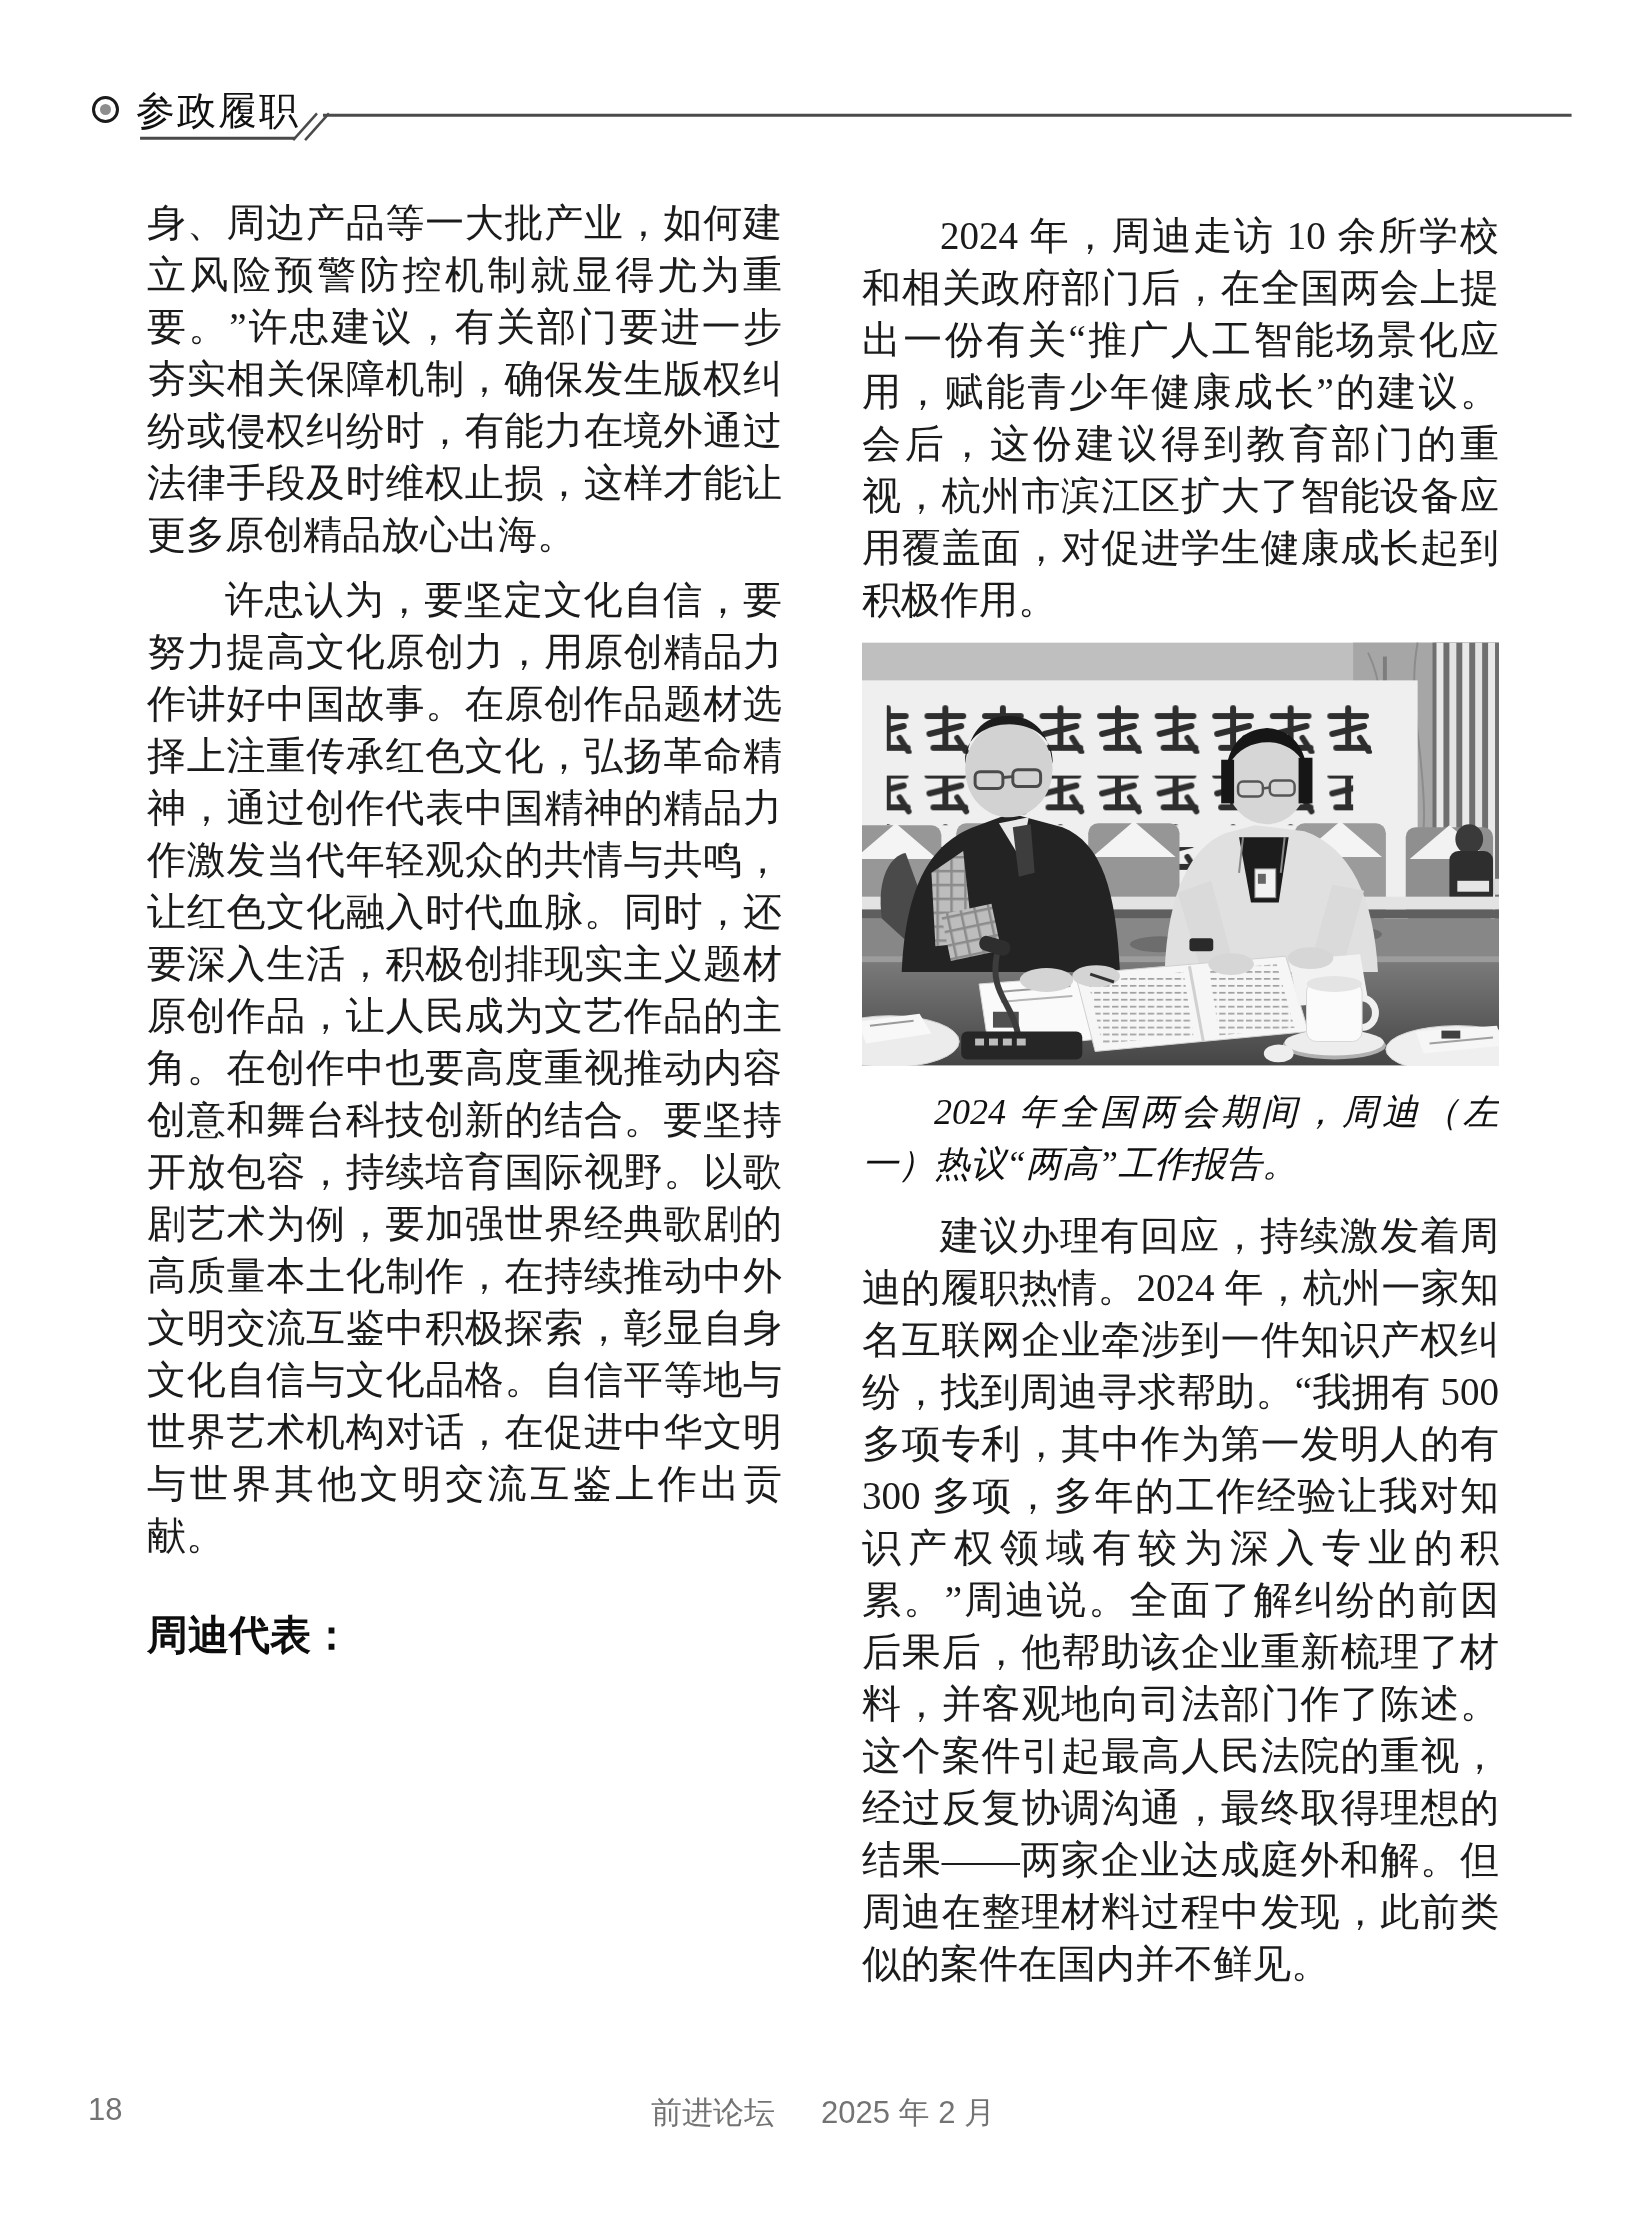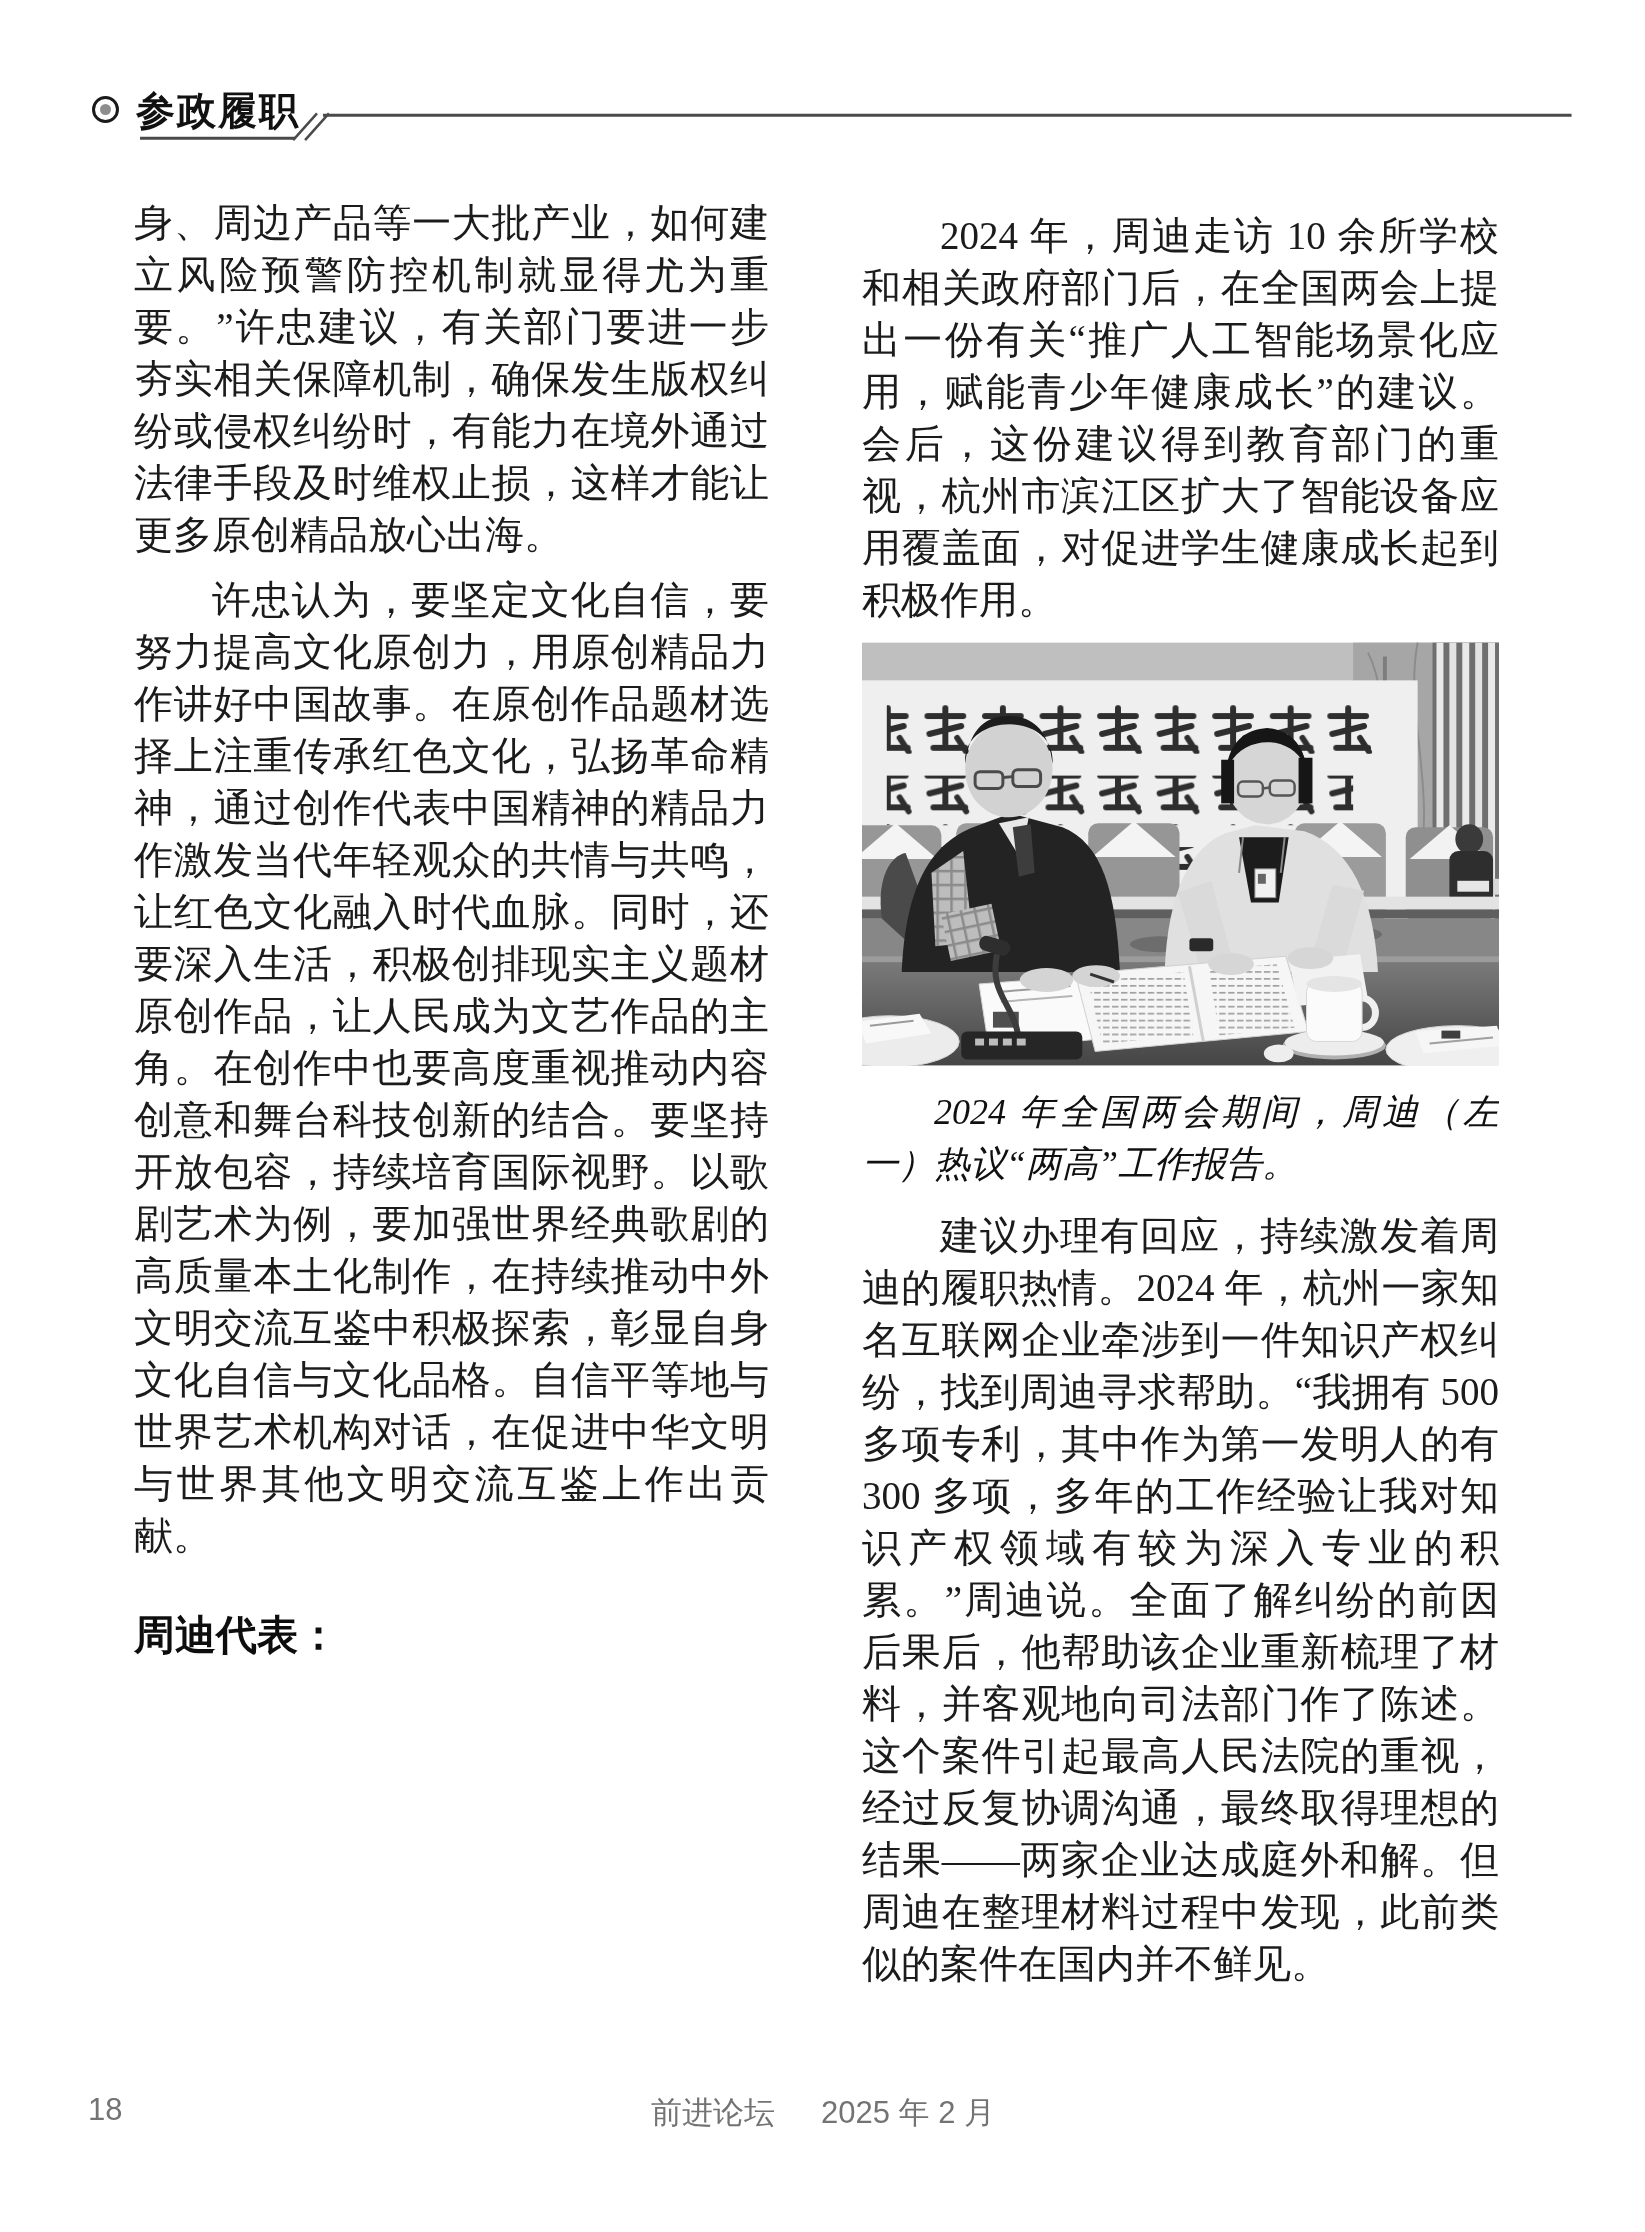--- a/index.html
+++ b/index.html
@@ -17,26 +17,26 @@
   .hdr-rule{position:absolute;left:0;top:0;width:1646px;height:169px;}
   .bullseye{
     position:absolute;left:92px;top:96px;width:21px;height:21px;
     border:3px solid #1a1a1a;border-radius:50%;
     display:flex;align-items:center;justify-content:center;
   }
   .bullseye .dot{width:11px;height:11px;border-radius:50%;background:#8d8d8d;}
   .section-title{
     position:absolute;left:136px;top:84px;margin:0;
     font-family:"Liberation Sans","DejaVu Sans",sans-serif;
-    font-size:39px;font-weight:bold;color:#111;letter-spacing:2px;
+    font-size:39px;font-weight:normal;color:#111;letter-spacing:2px;
   }
 
   
   .col{position:absolute;top:197px;overflow:hidden;}
-  .col-left{left:134px;width:635px;height:1886px;}
+  .col-left{left:147px;width:635px;height:1886px;}
   .col-right{left:862px;width:637px;height:1886px;}
   .col p{margin:0;font-size:39px;line-height:52px;text-align:justify;}
   .col p.indent{text-indent:2em;margin-top:13px;}
 
   .head1,.head2{
     font-family:"Liberation Sans","DejaVu Sans",sans-serif;
     font-weight:bold;color:#0d0d0d;margin:0;
   }
   .head1{font-size:41px;margin-top:46px;}
 

